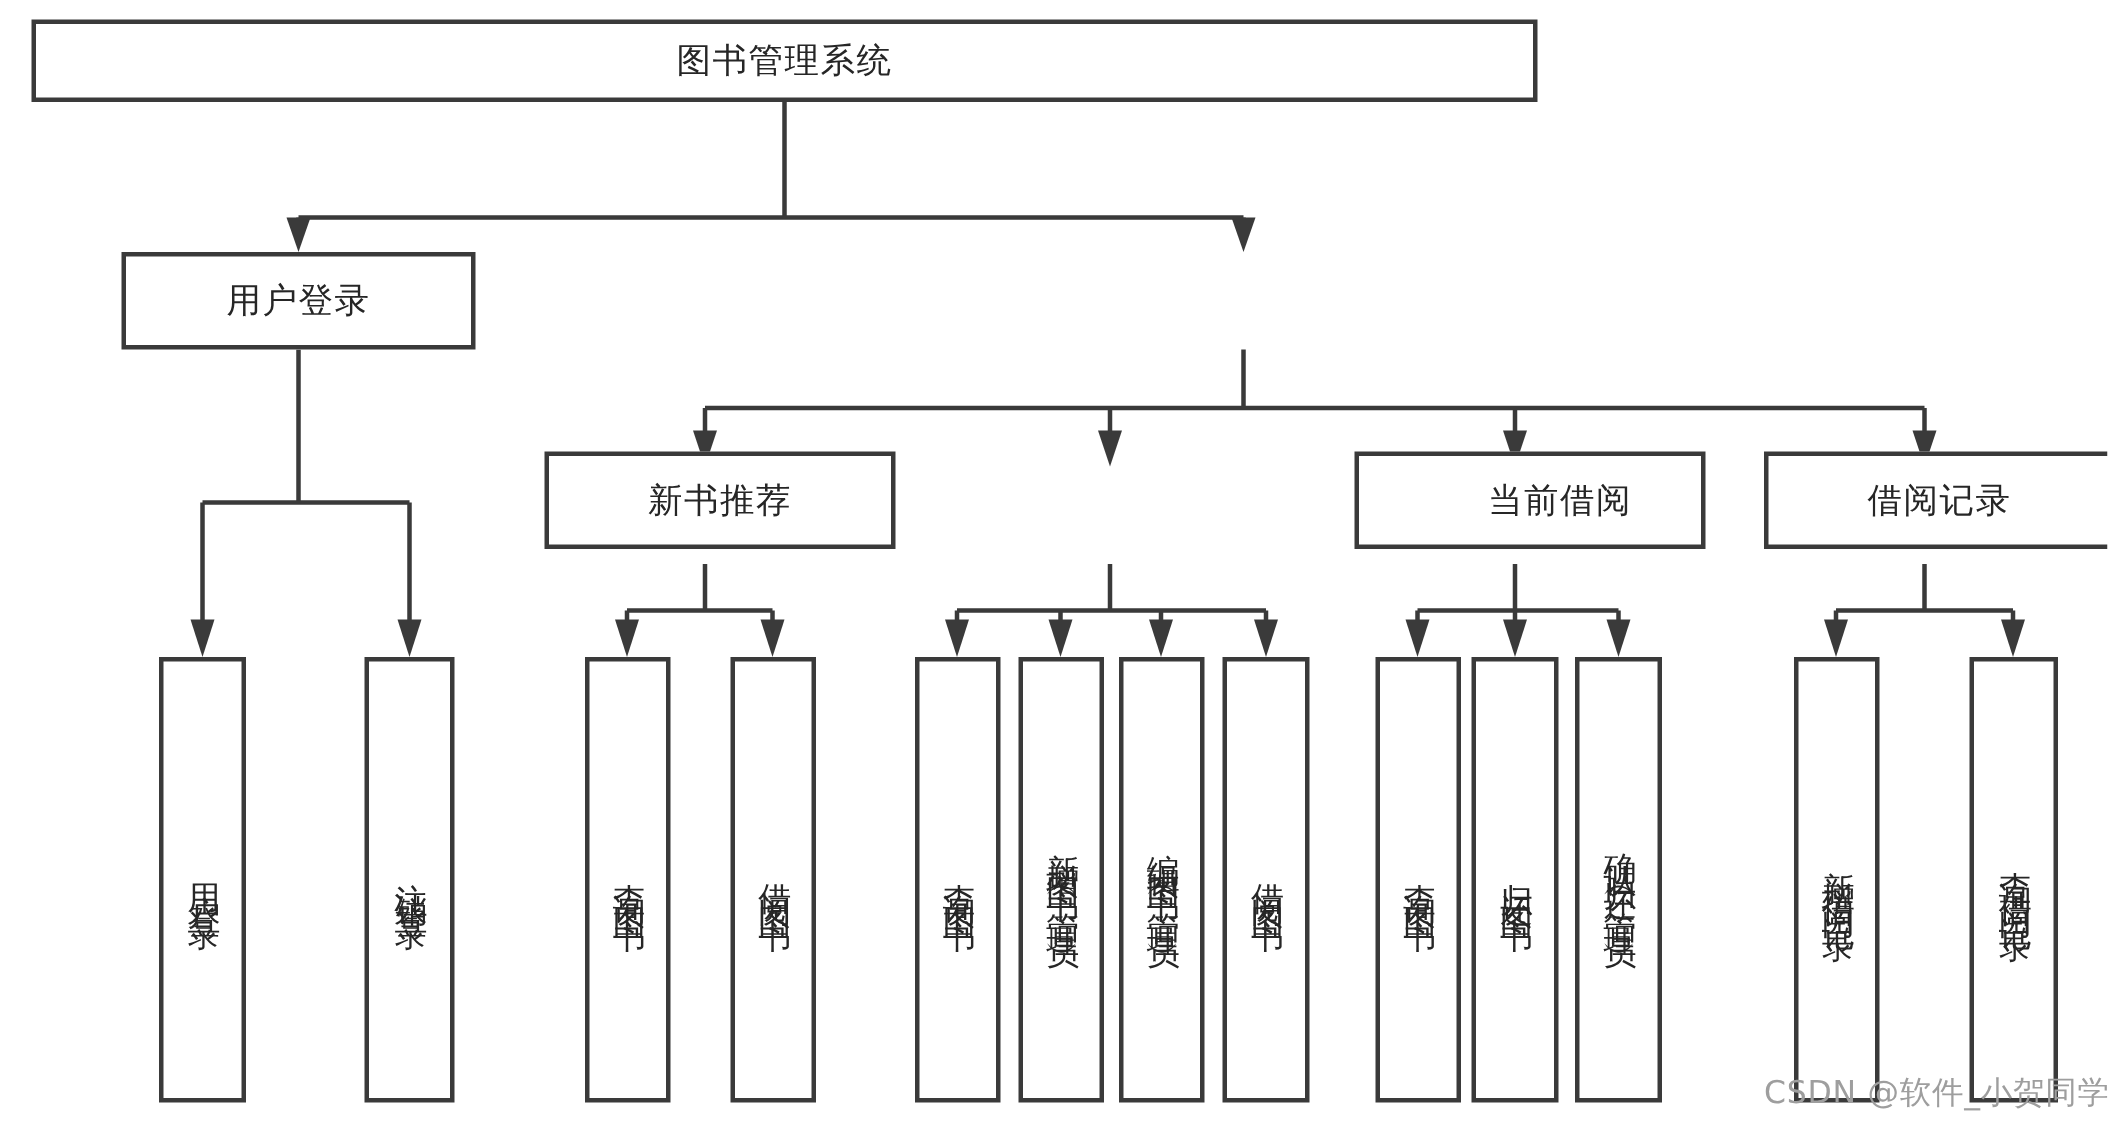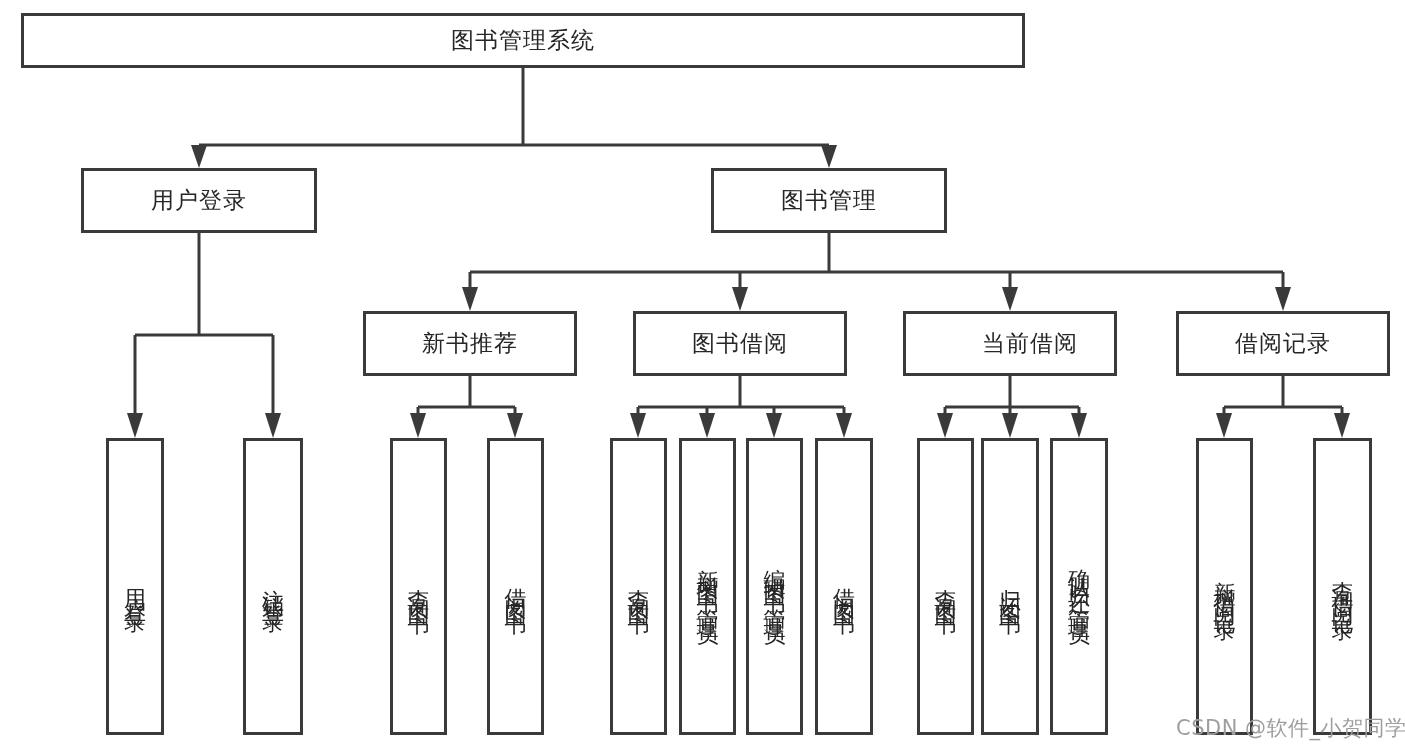--- a/index.html
+++ b/index.html
@@ -14,21 +14,21 @@
     position:absolute;
     box-sizing:border-box;
     border:3px solid #3a3a3a;
     background:#ffffff;
     display:flex;align-items:center;justify-content:center;
     color:#262626;
   }
   .hnode{font-size:23px;letter-spacing:1px;white-space:nowrap;}
   .root{left:21px;top:13px;width:1004px;height:55px;}
   .lvl2{height:65px;top:168px;width:236px;}
-  .lvl3{height:65px;top:311px;width:214px;}
+  .lvl3{height:65px;top:301px;width:234px;}
   .leaf{top:438px;height:297px;}
   .leaf .vtext{
     writing-mode:vertical-rl;
     text-orientation:mixed;
     font-size:22px;
     letter-spacing:8px;
     line-height:1;
     color:#262626;
   }
   svg.wires{position:absolute;left:0;top:0;pointer-events:none;}
@@ -91,29 +91,23 @@
     </g>
   </svg>
 
   <div class="node hnode root">
     <span>图书管理系统</span>
   </div>
 
   <div class="node hnode lvl2" style="left:81px;">
     <span>用户登录</span>
   </div>
-  <div class="node hnode lvl2" style="left:711px;">
-    <span>图书管理</span>
-  </div>
 
   <div class="node hnode lvl3" style="left:363px;">
     <span>新书推荐</span>
-  </div>
-  <div class="node hnode lvl3" style="left:633px;">
-    <span>图书借阅</span>
   </div>
   <div class="node hnode lvl3" style="left:903px;padding-left:40px;">
     <span>当前借阅</span>
   </div>
   <div class="node hnode lvl3" style="left:1176px;">
     <span>借阅记录</span>
   </div>
 
   <div class="node leaf" style="left:106px;width:58px;">
     <span class="vtext">用户登录</span>

